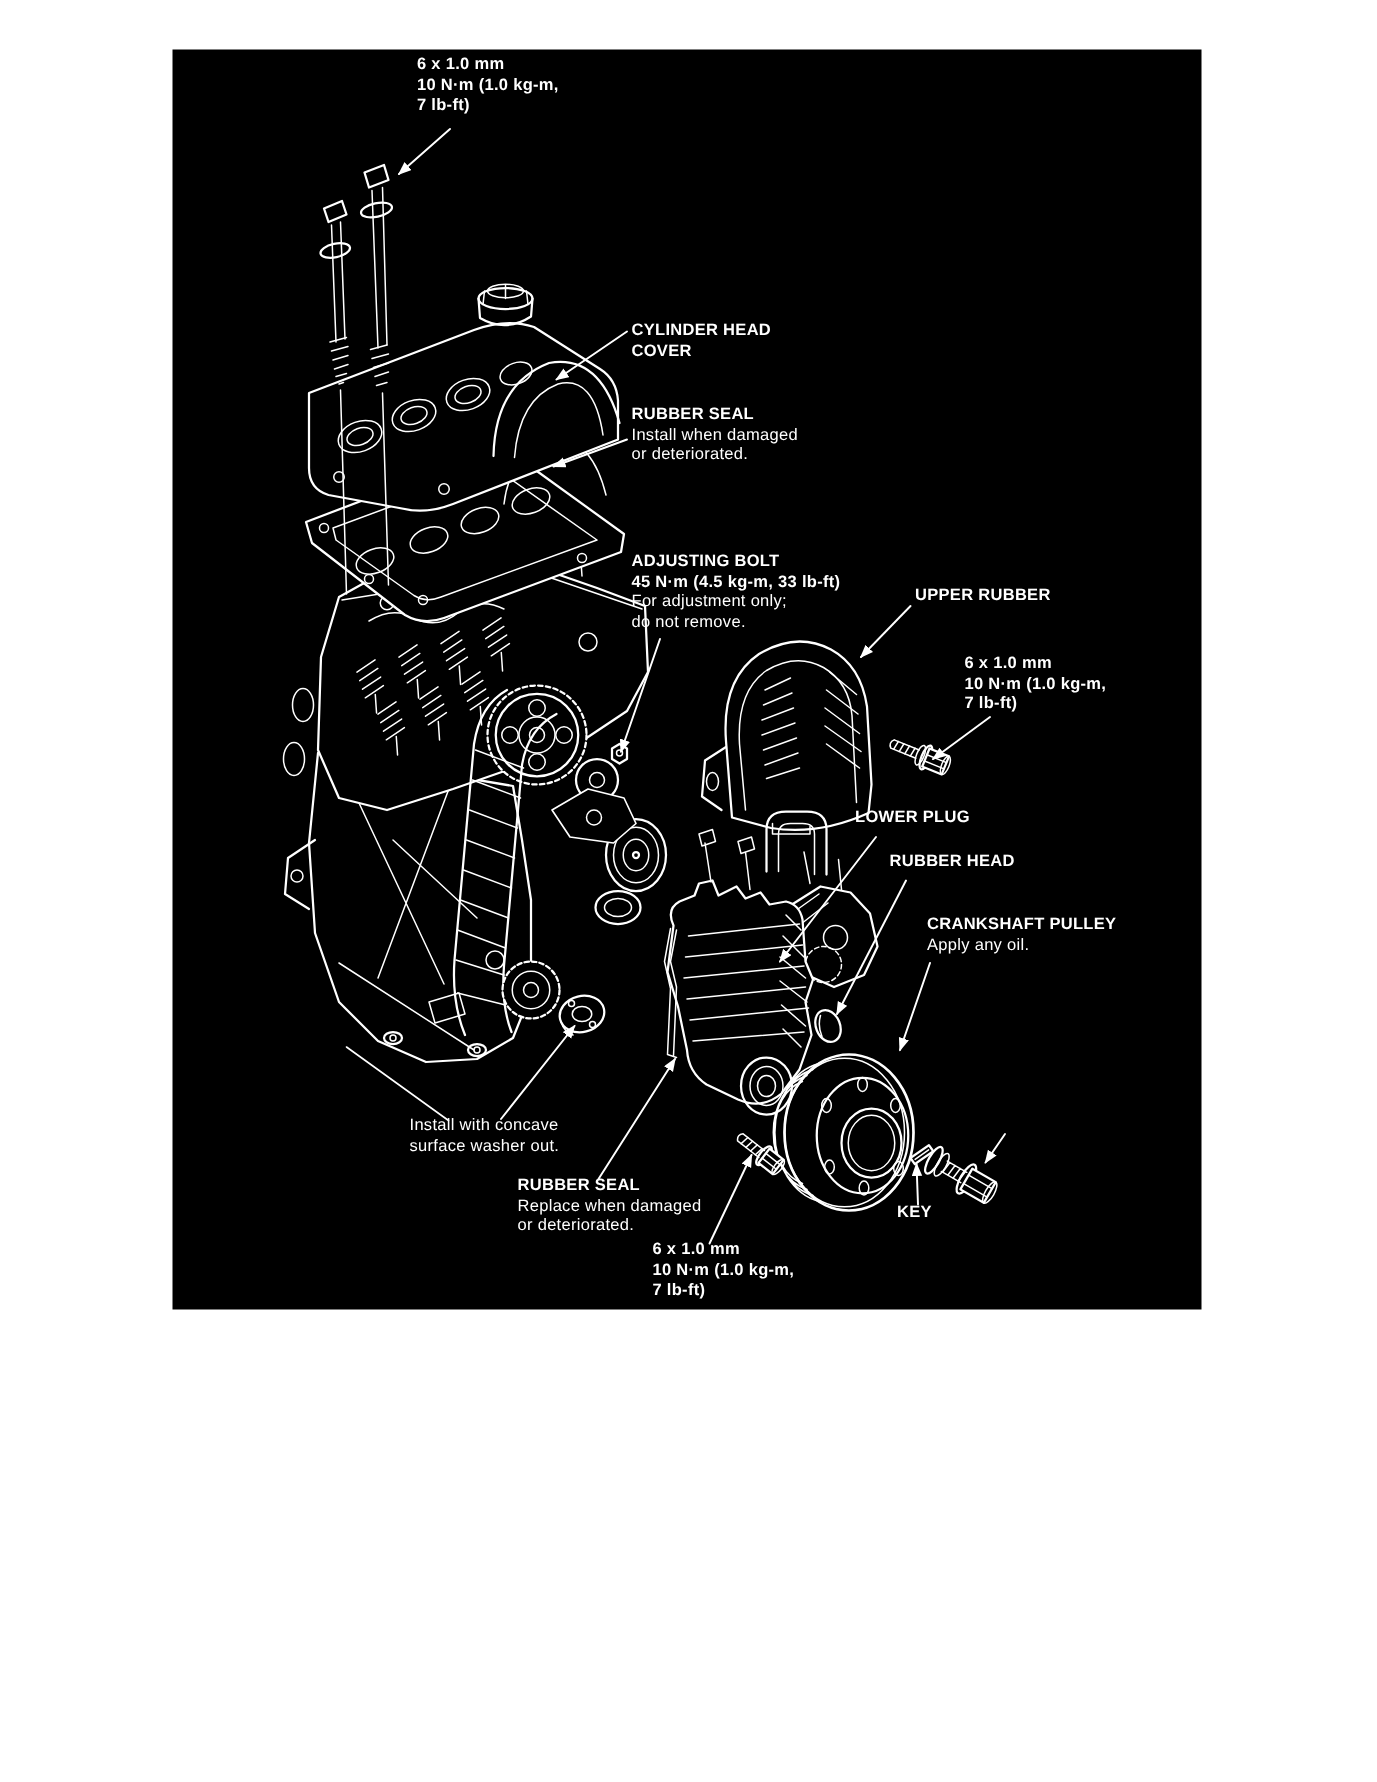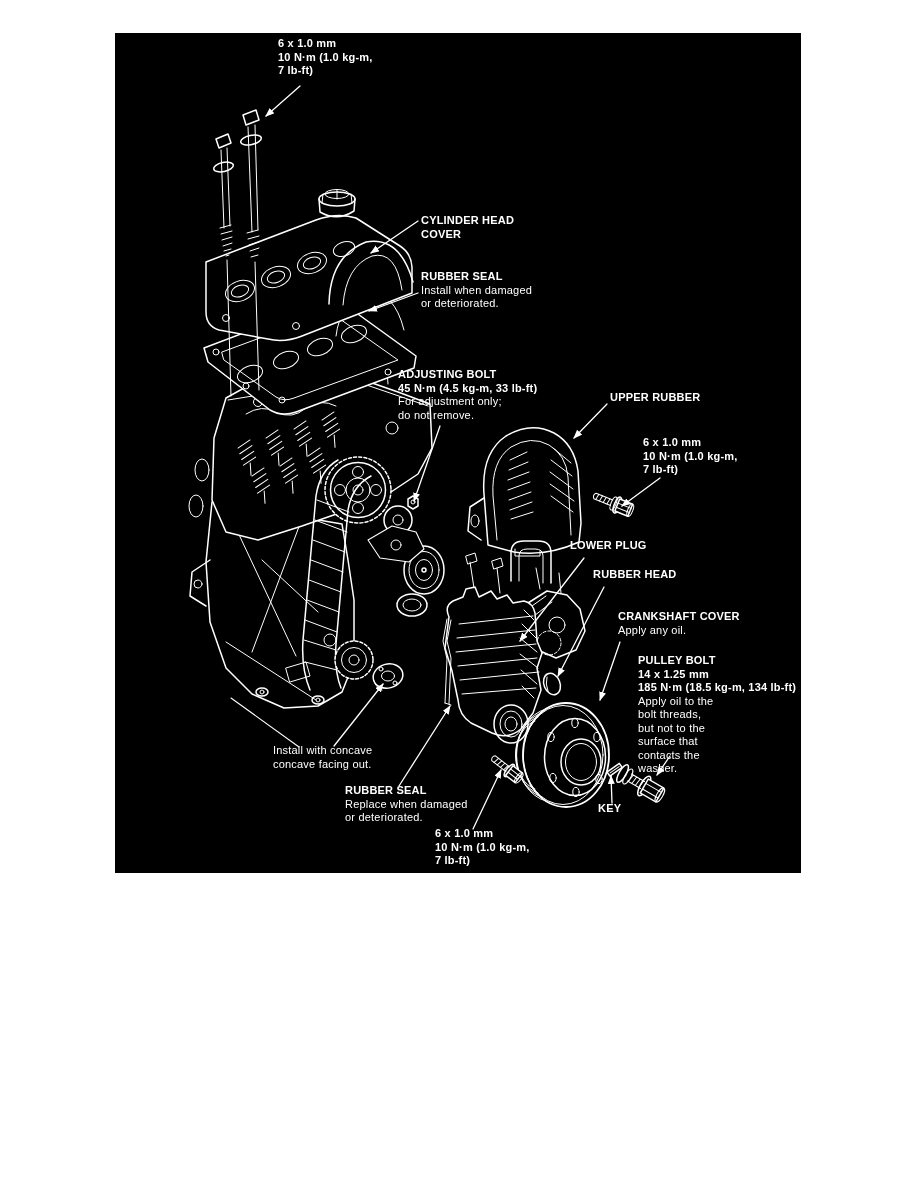--- a/index.html
+++ b/index.html
@@ -282,50 +282,41 @@
 10 N·m (1.0 kg-m,
 7 lb-ft)</span></div>
 
   <div class="label" style="left:421px;top:214px"><span class="t">CYLINDER HEAD
 COVER</span></div>
 
   <div class="label" style="left:421px;top:270px"><span class="t">RUBBER SEAL</span>
 <span class="n">Install when damaged
 or deteriorated.</span></div>
 
-  <div class="label" style="left:398px;top:368px"><span class="t">ADJUSTING BOLT
+  <div class="label" style="left:421px;top:368px"><span class="t">ADJUSTING BOLT
 45 N·m (4.5 kg-m, 33 lb-ft)</span>
 <span class="n">For adjustment only;
 do not remove.</span></div>
 
   <div class="label" style="left:610px;top:391px"><span class="t">UPPER RUBBER</span></div>
 
   <div class="label" style="left:643px;top:436px"><span class="t">6 x 1.0 mm
 10 N·m (1.0 kg-m,
 7 lb-ft)</span></div>
 
   <div class="label" style="left:570px;top:539px"><span class="t">LOWER PLUG</span></div>
 
   <div class="label" style="left:593px;top:568px"><span class="t">RUBBER HEAD</span></div>
 
-  <div class="label" style="left:618px;top:610px"><span class="t">CRANKSHAFT COVER</span>
+  <div class="label" style="left:618px;top:610px"><span class="t">CRANKSHAFT PULLEY</span>
 <span class="n">Apply any oil.</span></div>
 
-  <div class="label" style="left:638px;top:654px"><span class="t">PULLEY BOLT
-14 x 1.25 mm
-185 N·m (18.5 kg-m, 134 lb-ft)</span>
-<span class="n">Apply oil to the
-bolt threads,
-but not to the
-surface that
-contacts the
-washer.</span></div>
 
   <div class="label" style="left:273px;top:744px"><span class="n">Install with concave
-concave facing out.</span></div>
+surface washer out.</span></div>
 
   <div class="label" style="left:345px;top:784px"><span class="t">RUBBER SEAL</span>
 <span class="n">Replace when damaged
 or deteriorated.</span></div>
 
   <div class="label" style="left:435px;top:827px"><span class="t">6 x 1.0 mm
 10 N·m (1.0 kg-m,
 7 lb-ft)</span></div>
 
   <div class="label" style="left:598px;top:802px"><span class="t">KEY</span></div>

